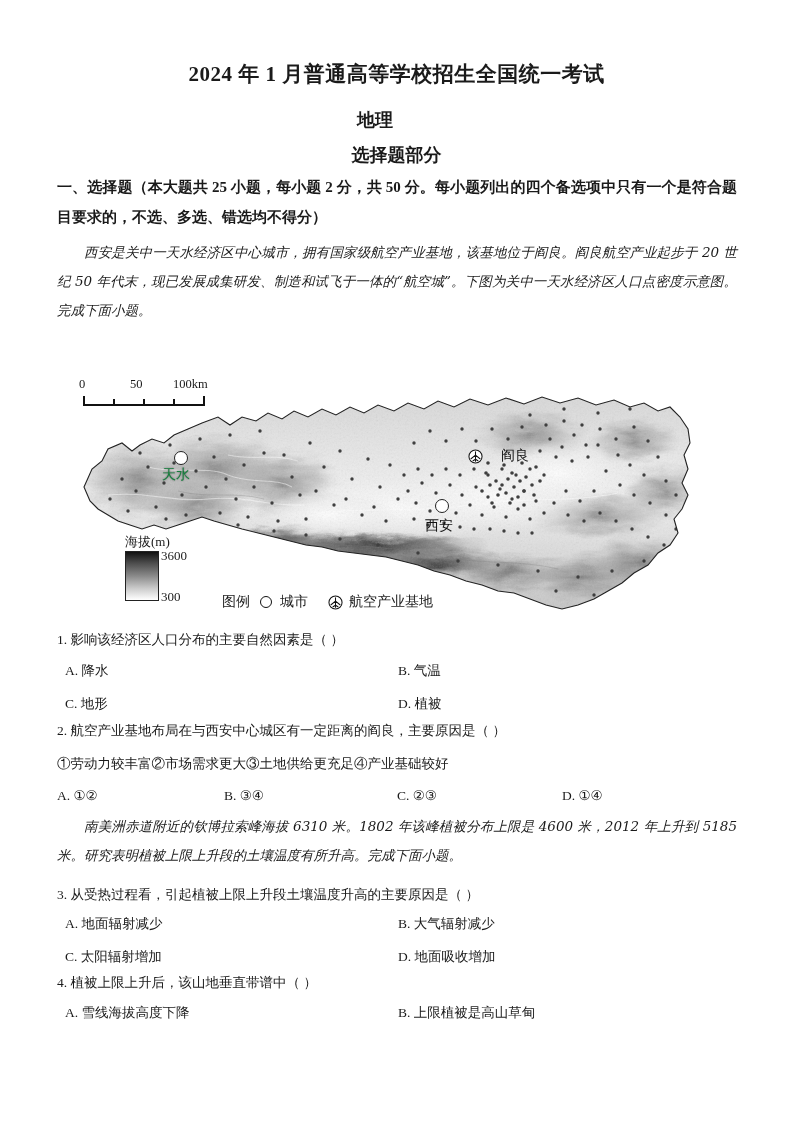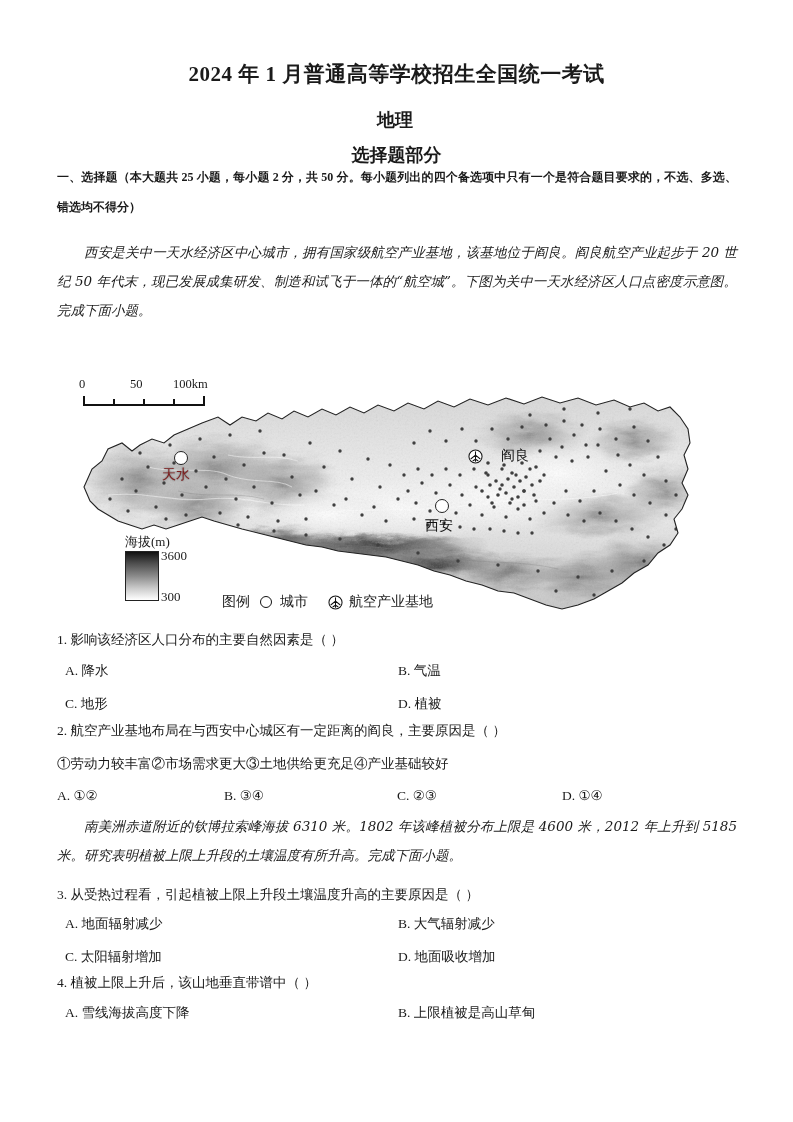--- a/index.html
+++ b/index.html
@@ -11,31 +11,31 @@
   }
   .page{position:absolute;left:0;top:0;width:793px;height:1122px;}
 
   
   .doc-title{
     position:absolute;left:0;top:60px;width:793px;text-align:center;
     font-size:21px;font-weight:bold;letter-spacing:.5px;
   }
   .doc-subject{
     position:absolute;left:0;top:108px;width:750px;text-align:center;
-    font-size:18px;font-weight:bold;padding-left:20px;
+    font-size:18px;font-weight:bold;
   }
   .doc-section{
     position:absolute;left:0;top:143px;width:793px;text-align:center;
     font-size:18px;font-weight:bold;
   }
 
   
   .instruction{
-    position:absolute;left:57px;top:162px;width:680px;
-    font-size:12px;font-weight:bold;line-height:30px;text-align:justify;
+    position:absolute;left:57px;top:172px;width:680px;
+    font-size:15px;font-weight:bold;line-height:30px;text-align:justify;
   }
 
   
   .passage{
     position:absolute;left:57px;width:680px;
     font-size:13.5px;line-height:29px;text-align:justify;
     text-indent:27px;
     font-family:"DejaVu Serif","Liberation Serif",serif;
     font-style:italic;
   }
@@ -105,21 +105,21 @@
     position:absolute;left:78px;top:40px;width:618px;height:220px;
   }
   .map svg{display:block;}
 
   
   .map-marker{position:absolute;}
   .mk-circle{
     width:12px;height:12px;border-radius:50%;background:#fff;border:1.2px solid #222;
   }
   .mk-label{font-size:14px;white-space:nowrap;}
-  .mk-label.white{color:#7f1d1d;text-shadow:0 0 2px rgba(0,0,0,.55);text-align:right;}
+  .mk-label.white{color:#15803d;text-shadow:0 0 2px rgba(0,0,0,.55);text-align:right;}
   .mk-label.black{color:#111;}
 </style>
 </head>
 <body>
 
 <div class="page">
 
   <div class="doc-title">2024 年 1 月普通高等学校招生全国统一考试</div>
   <div class="doc-subject">地理</div>
   <div class="doc-section">选择题部分</div>

